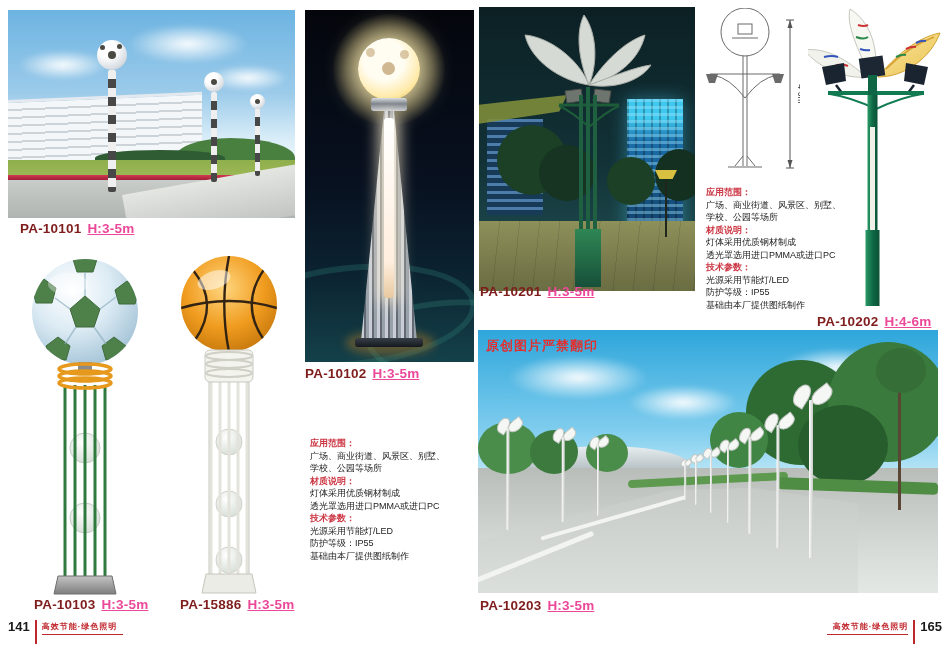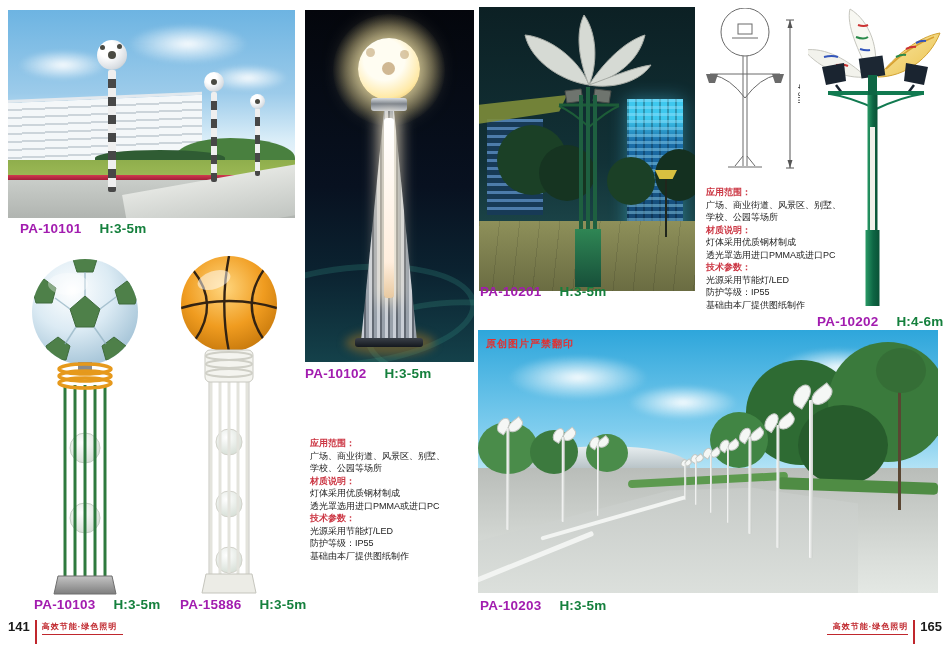--- a/index.html
+++ b/index.html
@@ -1,22 +1,22 @@
 <!DOCTYPE html>
 <html><head>
 <meta charset="utf-8">
 <style>
   html,body{margin:0;padding:0;background:#ffffff;}
   #canvas{position:relative;width:950px;height:665px;background:#ffffff;
           font-family:"Liberation Sans",sans-serif;overflow:hidden;}
   .abs{position:absolute;}
   .photo{position:absolute;overflow:hidden;}
   .plabel{position:absolute;font-size:13.5px;font-weight:bold;white-space:nowrap;letter-spacing:.2px;}
-  .plabel .model{color:#a21caf;}
-  .plabel .size{color:#15803d;margin-left:18px;}
+  .plabel .model{color:#7f1d1d;}
+  .plabel .size{color:#ec4899;margin-left:6px;text-decoration:underline;}
   .spec{position:absolute;width:176px;font-size:9px;line-height:12.5px;color:#222;}
   .spec .h{color:#cc3744;font-weight:bold;}
   
   .p1-sky{position:absolute;inset:0;background:linear-gradient(180deg,#6db4e2 0%,#9ccbea 40%,#d9edf8 62%,#e8f3fa 70%);}
   .cloud{position:absolute;background:radial-gradient(closest-side,rgba(255,255,255,.95),rgba(255,255,255,0));border-radius:50%;filter:blur(2px);}
   .p1-building{position:absolute;left:-6px;top:86px;width:200px;height:68px;background:
       repeating-linear-gradient(180deg,#f4f7f9 0 6px,#ccd4da 6px 8px);transform:skewY(-2.5deg);border-top:3px solid #e3e9ee;}
   .p1-hill{position:absolute;right:0;top:128px;width:120px;height:26px;background:#49803f;border-radius:60% 70% 0 0/100% 100% 0 0;}
   .p1-trees{position:absolute;right:70px;top:140px;width:130px;height:16px;background:#2f5c33;border-radius:50% 50% 0 0;}
   .p1-lawn{position:absolute;left:0;top:150px;width:100%;height:34px;background:linear-gradient(180deg,#8fae4c,#a9c45e);}
@@ -58,21 +58,21 @@
   .p4-ground{position:absolute;left:0;top:138px;width:100%;height:125px;background:linear-gradient(180deg,#b9bdb9,#d9ddd9 70%,#e4e8e4);}
   .p4-road{position:absolute;left:-40px;top:150px;width:420px;height:130px;background:linear-gradient(180deg,#c5c9c6,#dfe3df);
       clip-path:polygon(0 100%,0 55%,55% 8%,75% 6%,100% 18%,100% 100%);}
   .p4-verge{position:absolute;background:#5d9a4f;border-radius:4px;}
   .p4-curb{position:absolute;background:#f2f4f2;border-radius:2px;}
   .lamp203{position:absolute;}
   .lamp203 .pole{position:absolute;left:50%;transform:translateX(-50%);background:linear-gradient(90deg,#fdfdfd,#c9cdc9);border-radius:1px;}
   .lamp203 .leafL,.lamp203 .leafR{position:absolute;background:#f5f7f5;border:1px solid #c3c7c3;border-radius:60% 60% 60% 0;}
   .lamp203 .leafL{transform:rotate(-58deg);}
   .lamp203 .leafR{transform:rotate(142deg);}
-  .watermark{position:absolute;left:8px;top:7px;color:#e23030;font-size:10px;font-weight:bold;letter-spacing:1px;}
+  .watermark{position:absolute;left:8px;top:7px;color:#e23030;font-size:13px;font-weight:bold;letter-spacing:1px;}
   
   .footer{position:absolute;top:620px;display:flex;align-items:flex-start;}
   .footer .num{font-size:13px;font-weight:bold;color:#1a1a1a;line-height:14px;}
   .footer .bar{width:2px;height:24px;background:#c0272d;margin:0 5px;}
   .footer .slogan{color:#c0272d;font-size:8px;font-weight:bold;letter-spacing:1px;line-height:13px;
       border-bottom:1.5px solid #c0272d;padding:0 6px 1px 0;}
 </style>
 </head>
 <body>
 

